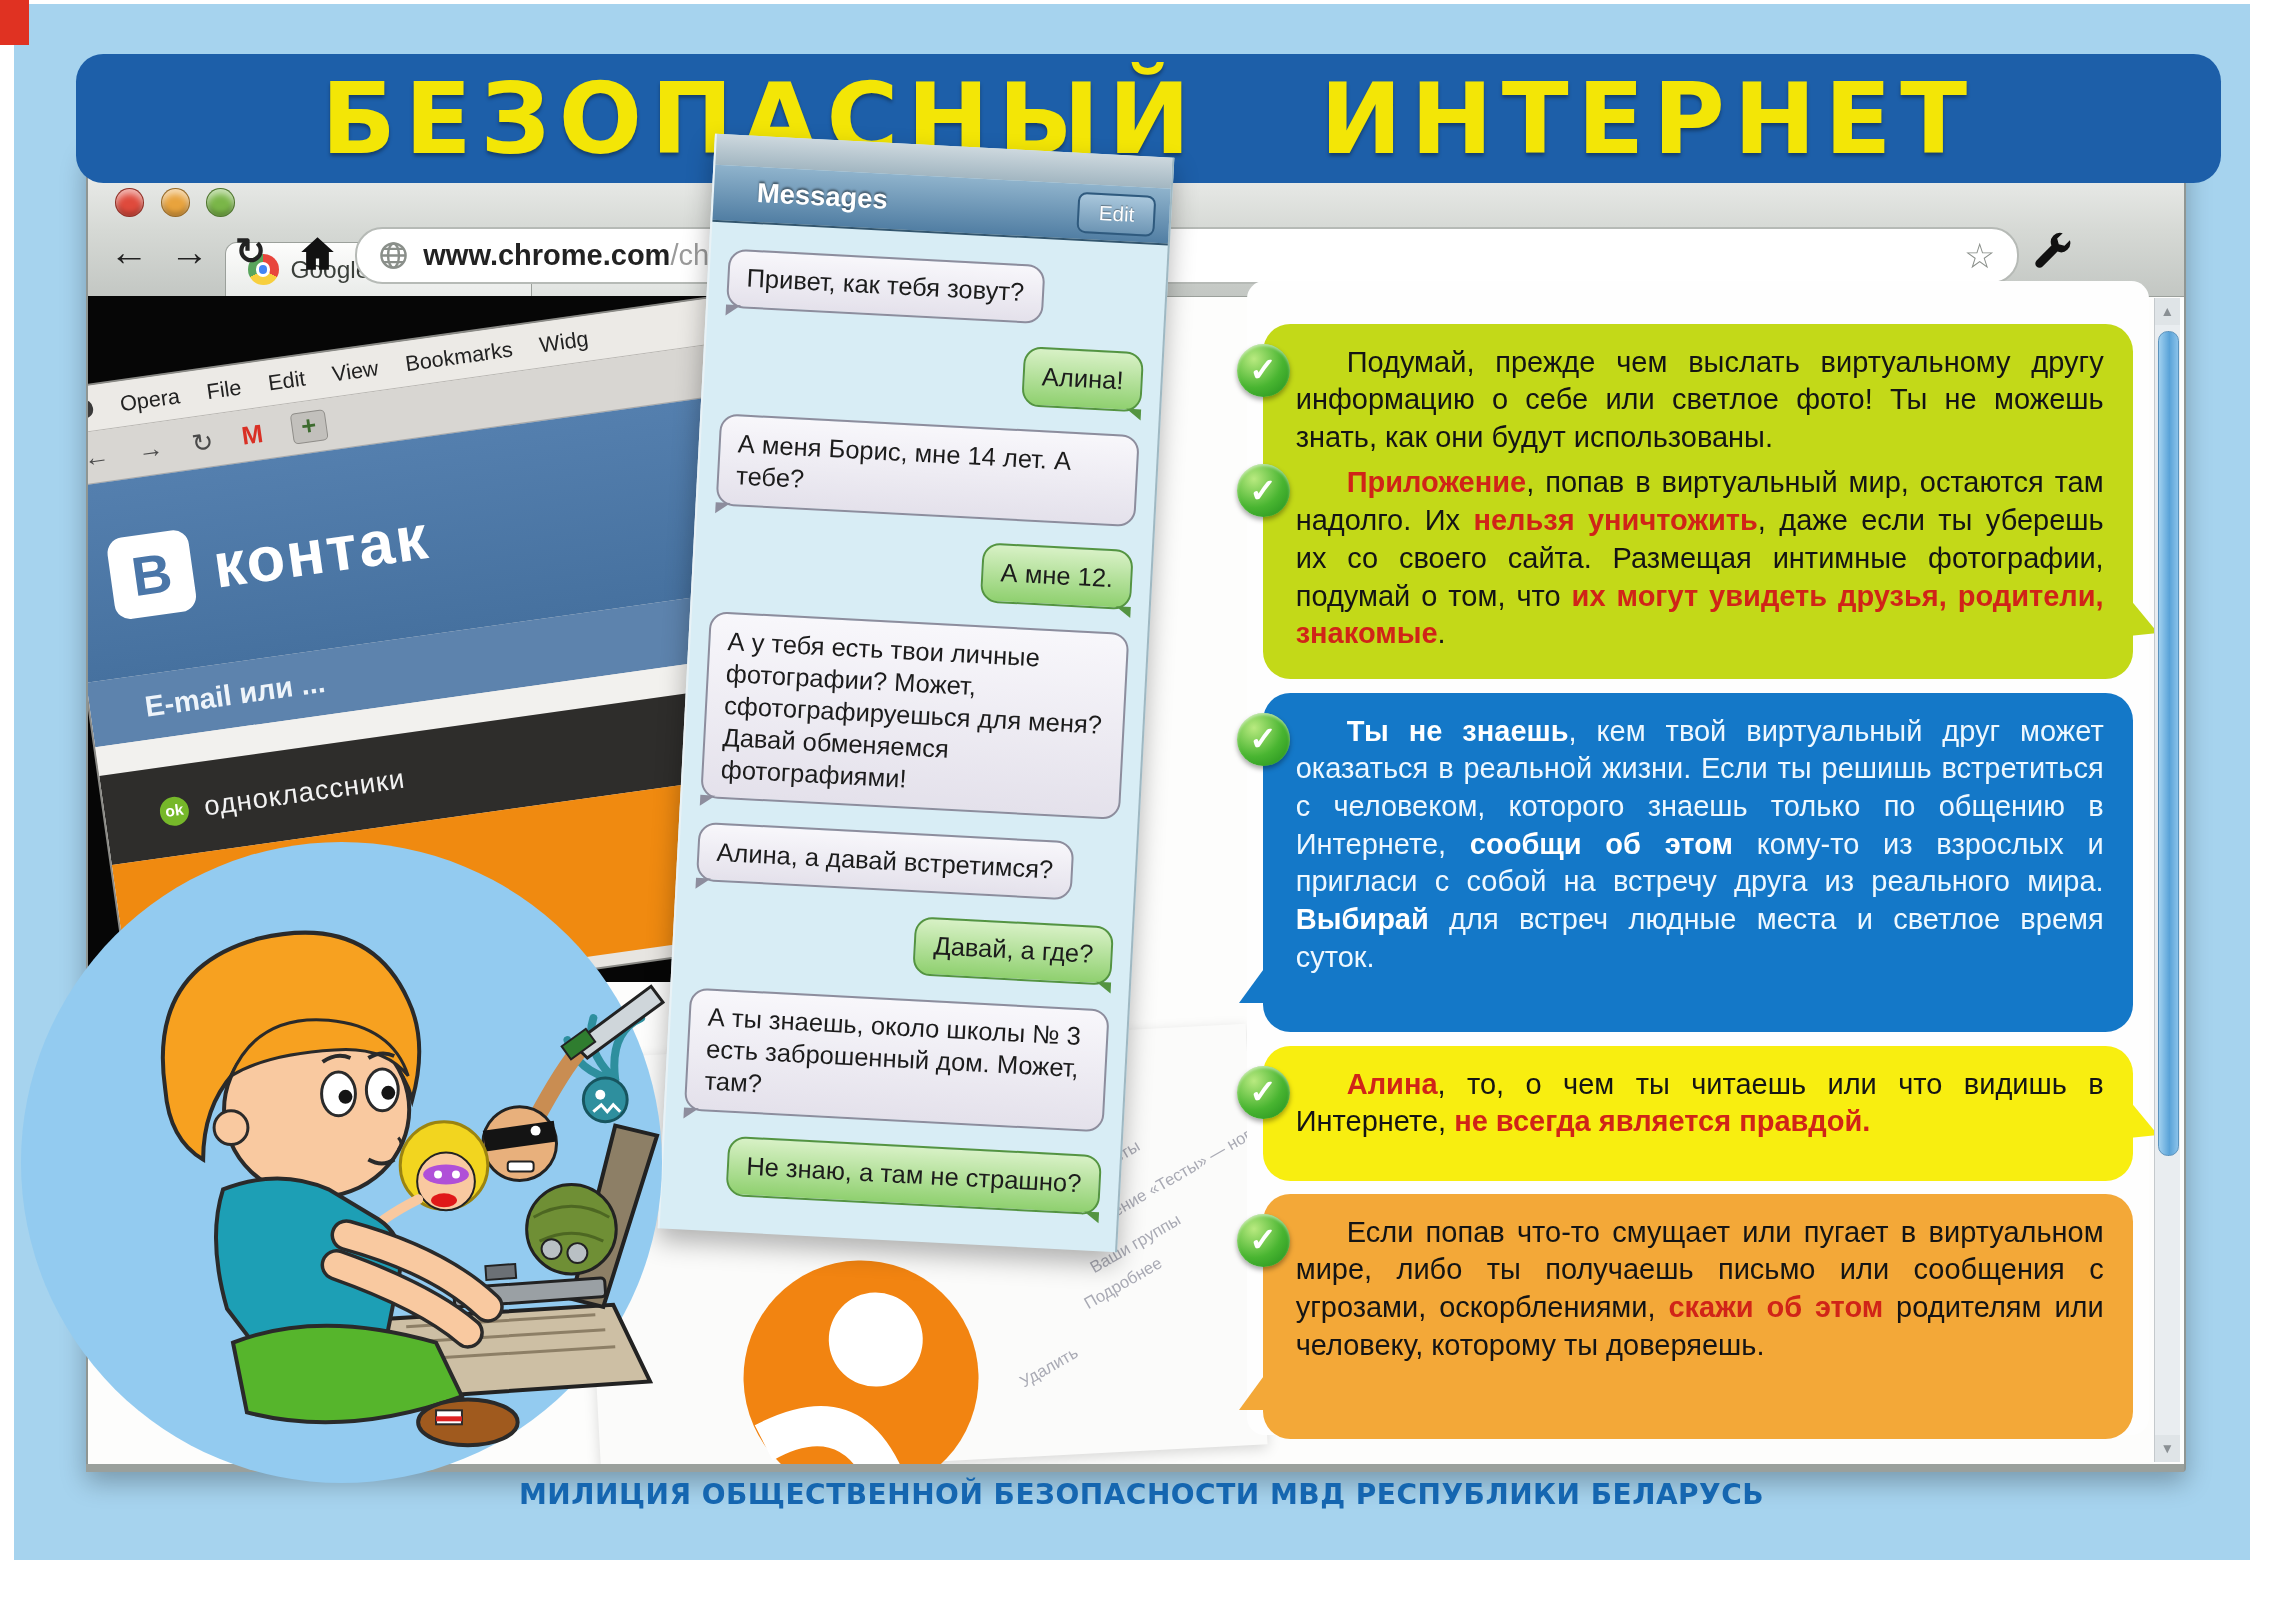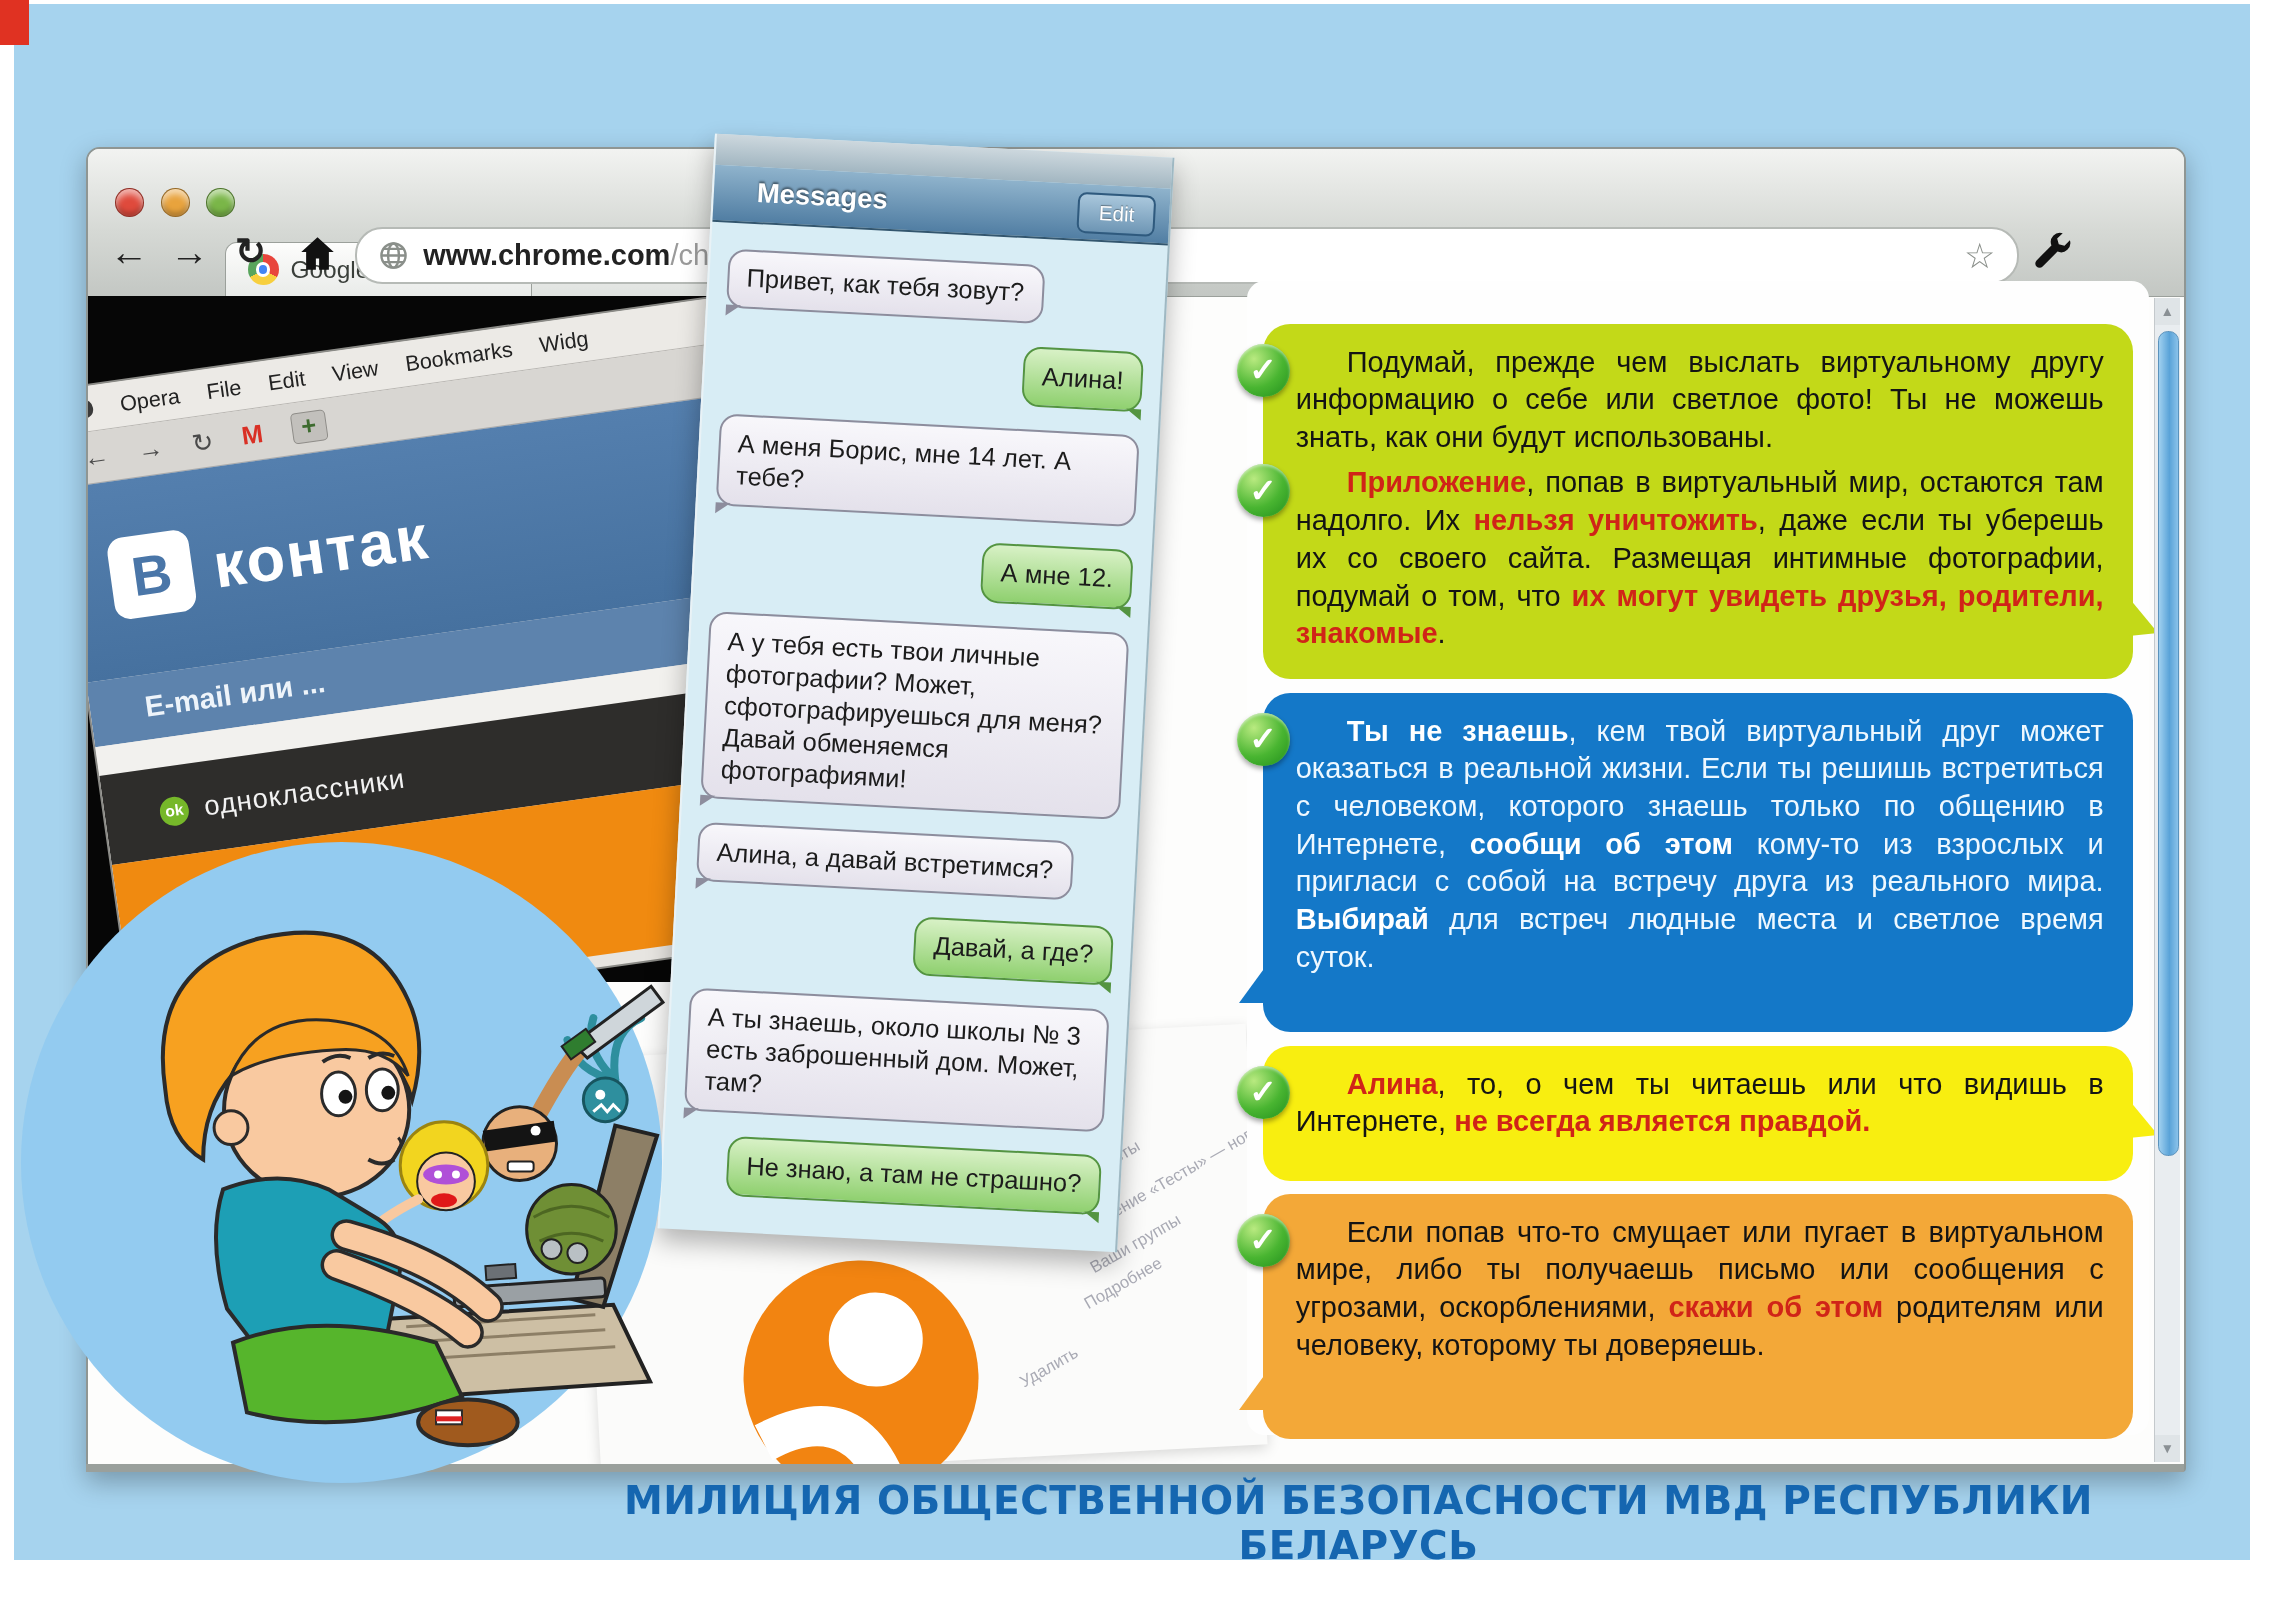--- a/index.html
+++ b/index.html
@@ -137,31 +137,34 @@
   #tip3{top:913px;height:245px;}
   .tail-right::after{content:'';position:absolute;right:-25.5px;bottom:43px;width:0;height:0;
        border-top:35px solid transparent;border-left:29px solid var(--bg);border-bottom:3.9px solid transparent;}
   .tail-left::after{content:'';position:absolute;left:-23.5px;bottom:29px;width:0;height:0;
        border-top:37px solid transparent;border-right:27.4px solid var(--bg);}
 
   
   #cartoon{left:17.6px;top:839px;width:647px;height:647px;z-index:6;}
 
   
-  #footer{left:545px;top:1478px;width:1627px;text-align:center;color:#1566b0;font-weight:bold;
-       font-size:39px;font-family:"DejaVu Sans",sans-serif;letter-spacing:0.5px;z-index:2;}
+  #footer{left:519px;top:1478px;width:1627px;color:#1566b0;font-weight:bold;
+       font-size:28px;font-family:"DejaVu Sans",sans-serif;letter-spacing:0.5px;z-index:2;}
   #browser-bottom{left:86px;top:1464px;width:2098px;height:7.8px;background:#9aa09c;z-index:2;}
 </style>
 </head>
 <body>
 
 <div id="page">
   <div id="poster" class="abs"></div>
   <div id="red-corner" class="abs"></div>
 
+  <div id="banner" class="abs">
+    <span class="title">БЕЗОПАСНЫЙ  ИНТЕРНЕТ</span>
+  </div>
 
   <div id="browser" class="abs">
     <div id="chrome-top">
       <span id="light-close" class="light"></span>
       <span id="light-min" class="light"></span>
       <span id="light-max" class="light"></span>
 
       <div id="tab1" class="tab">
         <span class="chrome-logo">
             <i>

